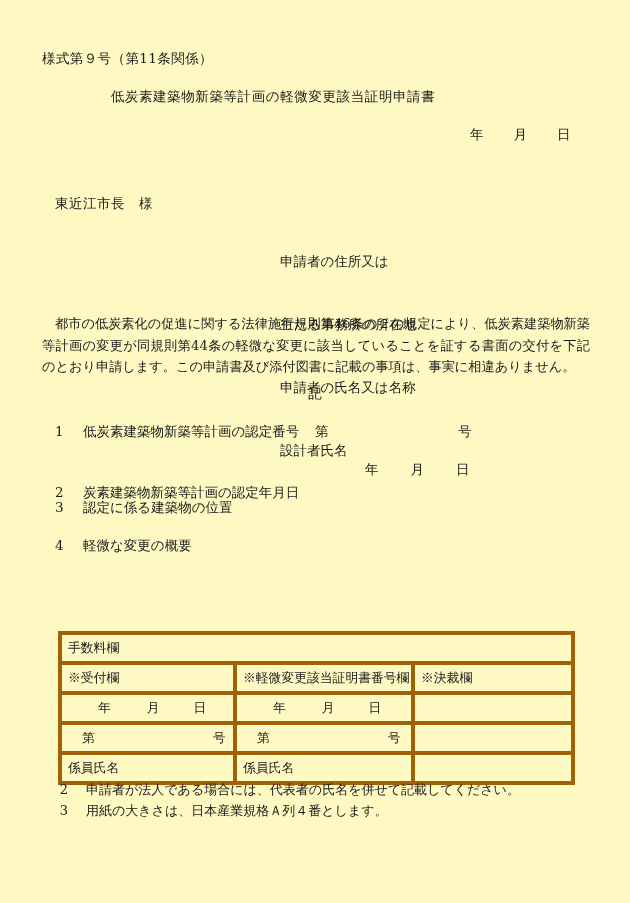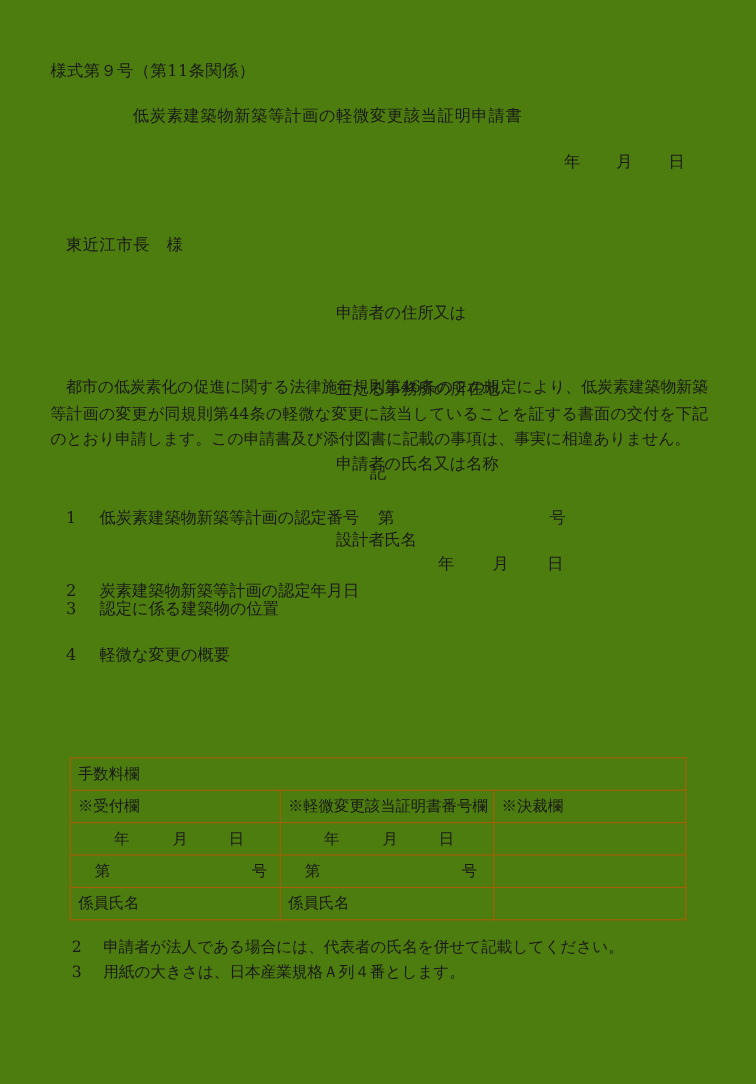--- a/index.html
+++ b/index.html
@@ -9,21 +9,21 @@
     background: #ffffff;
   }
   body {
     font-family: "DejaVu Serif", "Liberation Serif", serif;
     color: #1a1a1a;
   }
   .page {
     position: relative;
     width: 630px;
     height: 903px;
-    background: #4d7c0f;
+    background: #fef9c3;
     overflow: hidden;
     box-sizing: border-box;
   }
 
   
   .abs { position: absolute; white-space: pre; }
 
   .form-no {
     left: 42px;
     top: 50px;
@@ -121,21 +121,21 @@
   .form-table {
     position: absolute;
     left: 58px;
     top: 631px;
     width: 513px;
     border-collapse: collapse;
     table-layout: fixed;
     font-size: 12.8px;
   }
   .form-table td {
-    border: 1px solid #a16207;
+    border: 4px solid #a16207;
     padding: 3px 6px;
     vertical-align: middle;
     white-space: pre;
     height: 20px;
   }
   .col-a { width: 175px; }
   .col-b { width: 178px; }
   .col-c { width: 160px; }
 
   .cell-fee { height: 45px; vertical-align: top; padding-top: 5px; }

